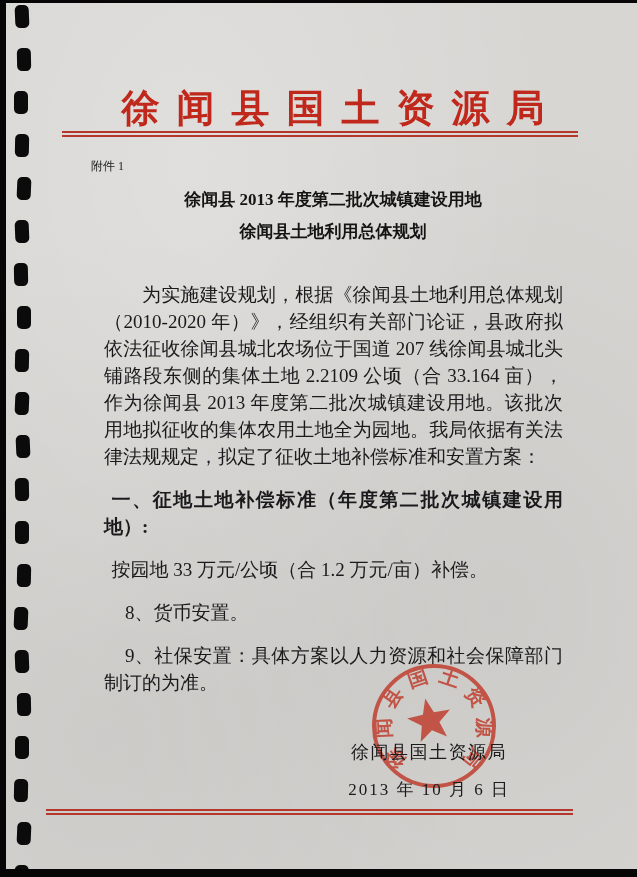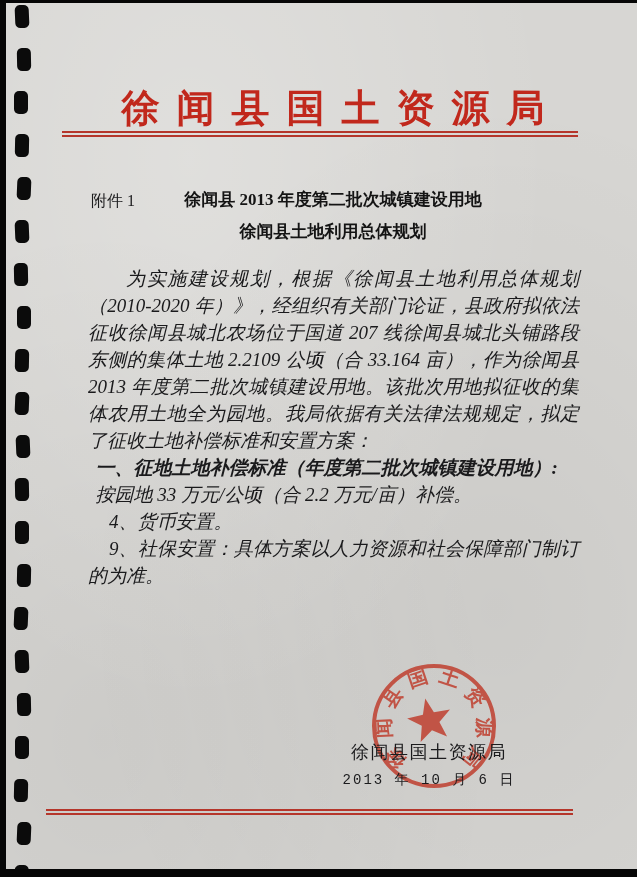--- a/index.html
+++ b/index.html
@@ -29,43 +29,43 @@
   .letterhead span { margin-right:-17px; }
   .rule {
     position:absolute; height:2px;
     border-top:2px solid var(--rule-red,#b5362b);
     border-bottom:2px solid var(--rule-red,#b5362b);
   }
   .rule-top    { top:128px; left:56px;  width:516px; }
   .rule-bottom { top:806px; left:40px;  width:527px; }
   .attach {
     position:absolute; top:155px; left:85px;
-    font-size:16px; color:#1c1c1e;margin-top:33px;
+    font-size:12px; color:#1c1c1e;
   }
   .doc-title {
     position:absolute; top:181px; left:82px; width:490px;
     text-align:center; font-size:17px; font-weight:bold;
     color:#141414; line-height:32px;
   }
   .body-text {
     position:absolute; top:262px; left:82px; width:491px;
     font-size:19px; line-height:27px; color:#1a1a1c;
     text-align:justify;
   }
-  .body-text p { margin:0;font-style:italic; }
+  .body-text p { margin:16px; }
   .p-indent { text-indent:2em; }
   .sec   { font-weight:bold; text-indent:0.4em; }
   .plain { text-indent:0.4em; }
   .item  { text-indent:1.1em; }
   .signature {
     position:absolute; top:737px; left:267px; width:312px;
     text-align:center; z-index:2; color:#1b1b1d;
   }
   .sig-org  { font-size:18px; letter-spacing:1.5px; }
-  .sig-date { font-size:14px; letter-spacing:2px; margin-top:7px;font-family:Liberation Mono, monospace; }
+  .sig-date { font-size:17px; letter-spacing:2px; margin-top:14px; }
   .seal-svg { position:absolute; top:650px; left:355px; z-index:1; opacity:0.88; }
   .seal-arc-text {
     font-size:20px; font-weight:bold;
     fill:var(--seal-red,#c04434);
     font-family:"Liberation Serif","DejaVu Serif",serif;
   }
 </style>
 </head>
 <body>
 
@@ -104,22 +104,22 @@
   <div class="attach">附件 1</div>
 
   <div class="doc-title">
     <div>徐闻县 2013 年度第二批次城镇建设用地</div>
     <div>徐闻县土地利用总体规划</div>
   </div>
 
   <div class="body-text">
     <p class="p-indent">为实施建设规划，根据《徐闻县土地利用总体规划（2010-2020 年）》，经组织有关部门论证，县政府拟依法征收徐闻县城北农场位于国道 207 线徐闻县城北头铺路段东侧的集体土地 2.2109 公顷（合 33.164 亩），作为徐闻县 2013 年度第二批次城镇建设用地。该批次用地拟征收的集体农用土地全为园地。我局依据有关法律法规规定，拟定了征收土地补偿标准和安置方案：</p>
     <p class="sec">一、征地土地补偿标准（年度第二批次城镇建设用地）:</p>
-    <p class="plain">按园地 33 万元/公顷（合 2.2 万元/亩）补偿。</p>
-    <p class="item">4、货币安置。</p>
+    <p class="plain">按园地 33 万元/公顷（合 1.2 万元/亩）补偿。</p>
+    <p class="item">8、货币安置。</p>
     <p class="item">9、社保安置：具体方案以人力资源和社会保障部门制订的为准。</p>
   </div>
 
   <svg class="seal-svg" width="146" height="146" viewBox="0 0 146 146">
     <circle cx="73" cy="73" r="60" fill="none" stroke="#c04434" stroke-width="4"></circle>
     <path id="sealArc" fill="none" d="M 47.8 109.0 A 44 44 0 1 1 98.2 109.0"></path>
     <text class="seal-arc-text">
       <textPath href="#sealArc" startOffset="2" textLength="218" lengthAdjust="spacing">徐闻县国土资源局</textPath>
     </text>
     <g transform="translate(69,68) rotate(-12)">

